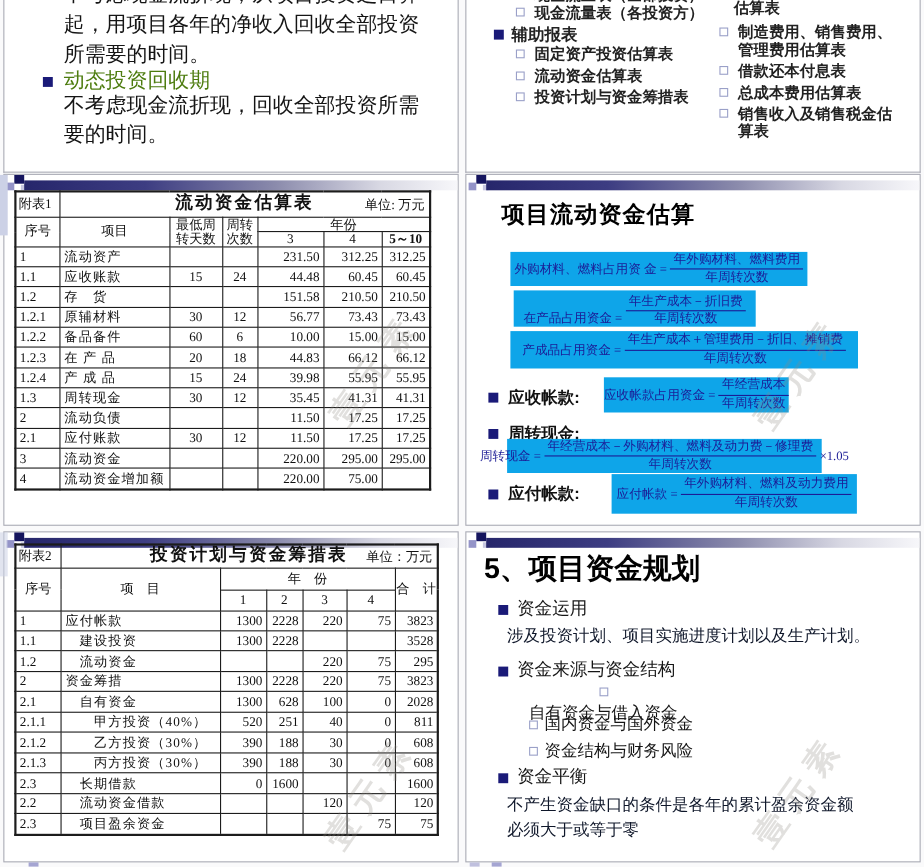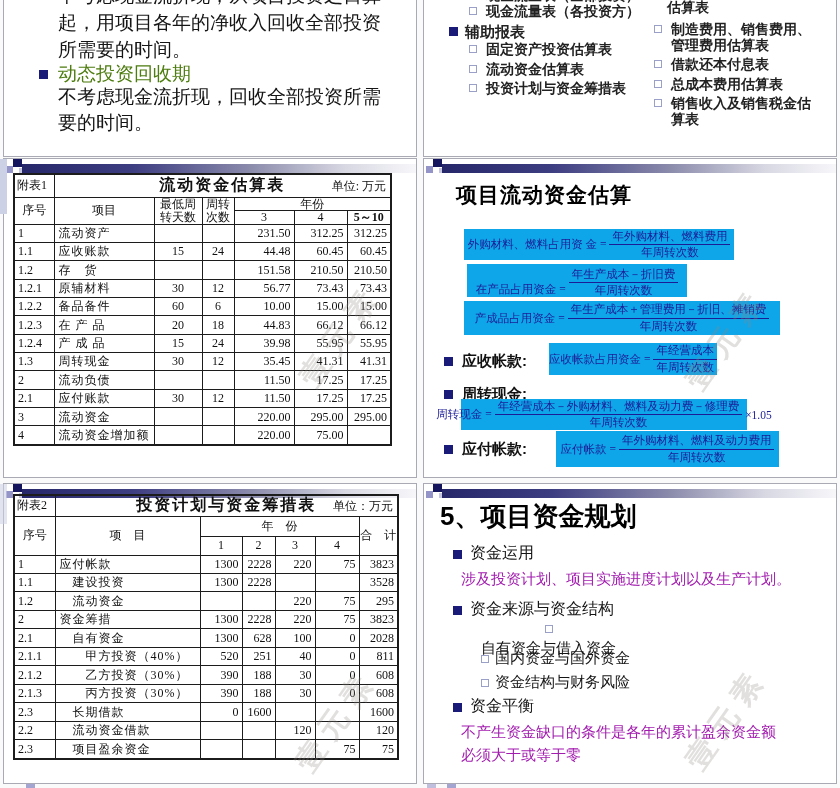--- a/index.html
+++ b/index.html
@@ -101,21 +101,21 @@
   .f6 { left:132px; top:272px; width:223px; height:36px; }
   .lb-recv { left:20px; top:193px; }
   .lb-cash { left:20px; top:226px; }
   .lb-pay  { left:20px; top:281px; }
 
   
   .s6 .title { left:16px; top:15px; font-size:26px; }
   .s6 .b { position:absolute; display:flex; align-items:center; gap:8px; font-size:16px; color:#151515; }
   .s6 .b .sq { margin-top:1px; }
   .b1 { left:29px; top:59px; } .b2 { left:29px; top:115px; } .b3 { left:29px; top:212px; }
-  .s6 .para { position:absolute; left:37px; font-size:15px; color:#a21caf; line-height:23px; }
+  .s6 .para { position:absolute; left:37px; font-size:15px; color:#0f172a; line-height:23px; }
   .p1 { top:84px; } .p2 { top:237px; }
   .s6 .sub { position:absolute; left:57px; display:flex; align-items:center; gap:6px; font-size:15px; color:#151515; }
   .su1 { top:141px;flex-direction:column; } .su2 { top:165px; } .su3 { top:189px; }
 
   
   .wm { position:absolute; transform:rotate(-55deg); font-size:30px; letter-spacing:9px;
         color:#8f8a82; opacity:.26; font-weight:bold; pointer-events:none;
         font-family:"Liberation Sans","DejaVu Sans",sans-serif; }
   .wm1 { left:282px; top:315px; } .wm2 { left:668px; top:318px; }
   .wm3 { left:278px; top:700px; } .wm4 { left:668px; top:698px; }

